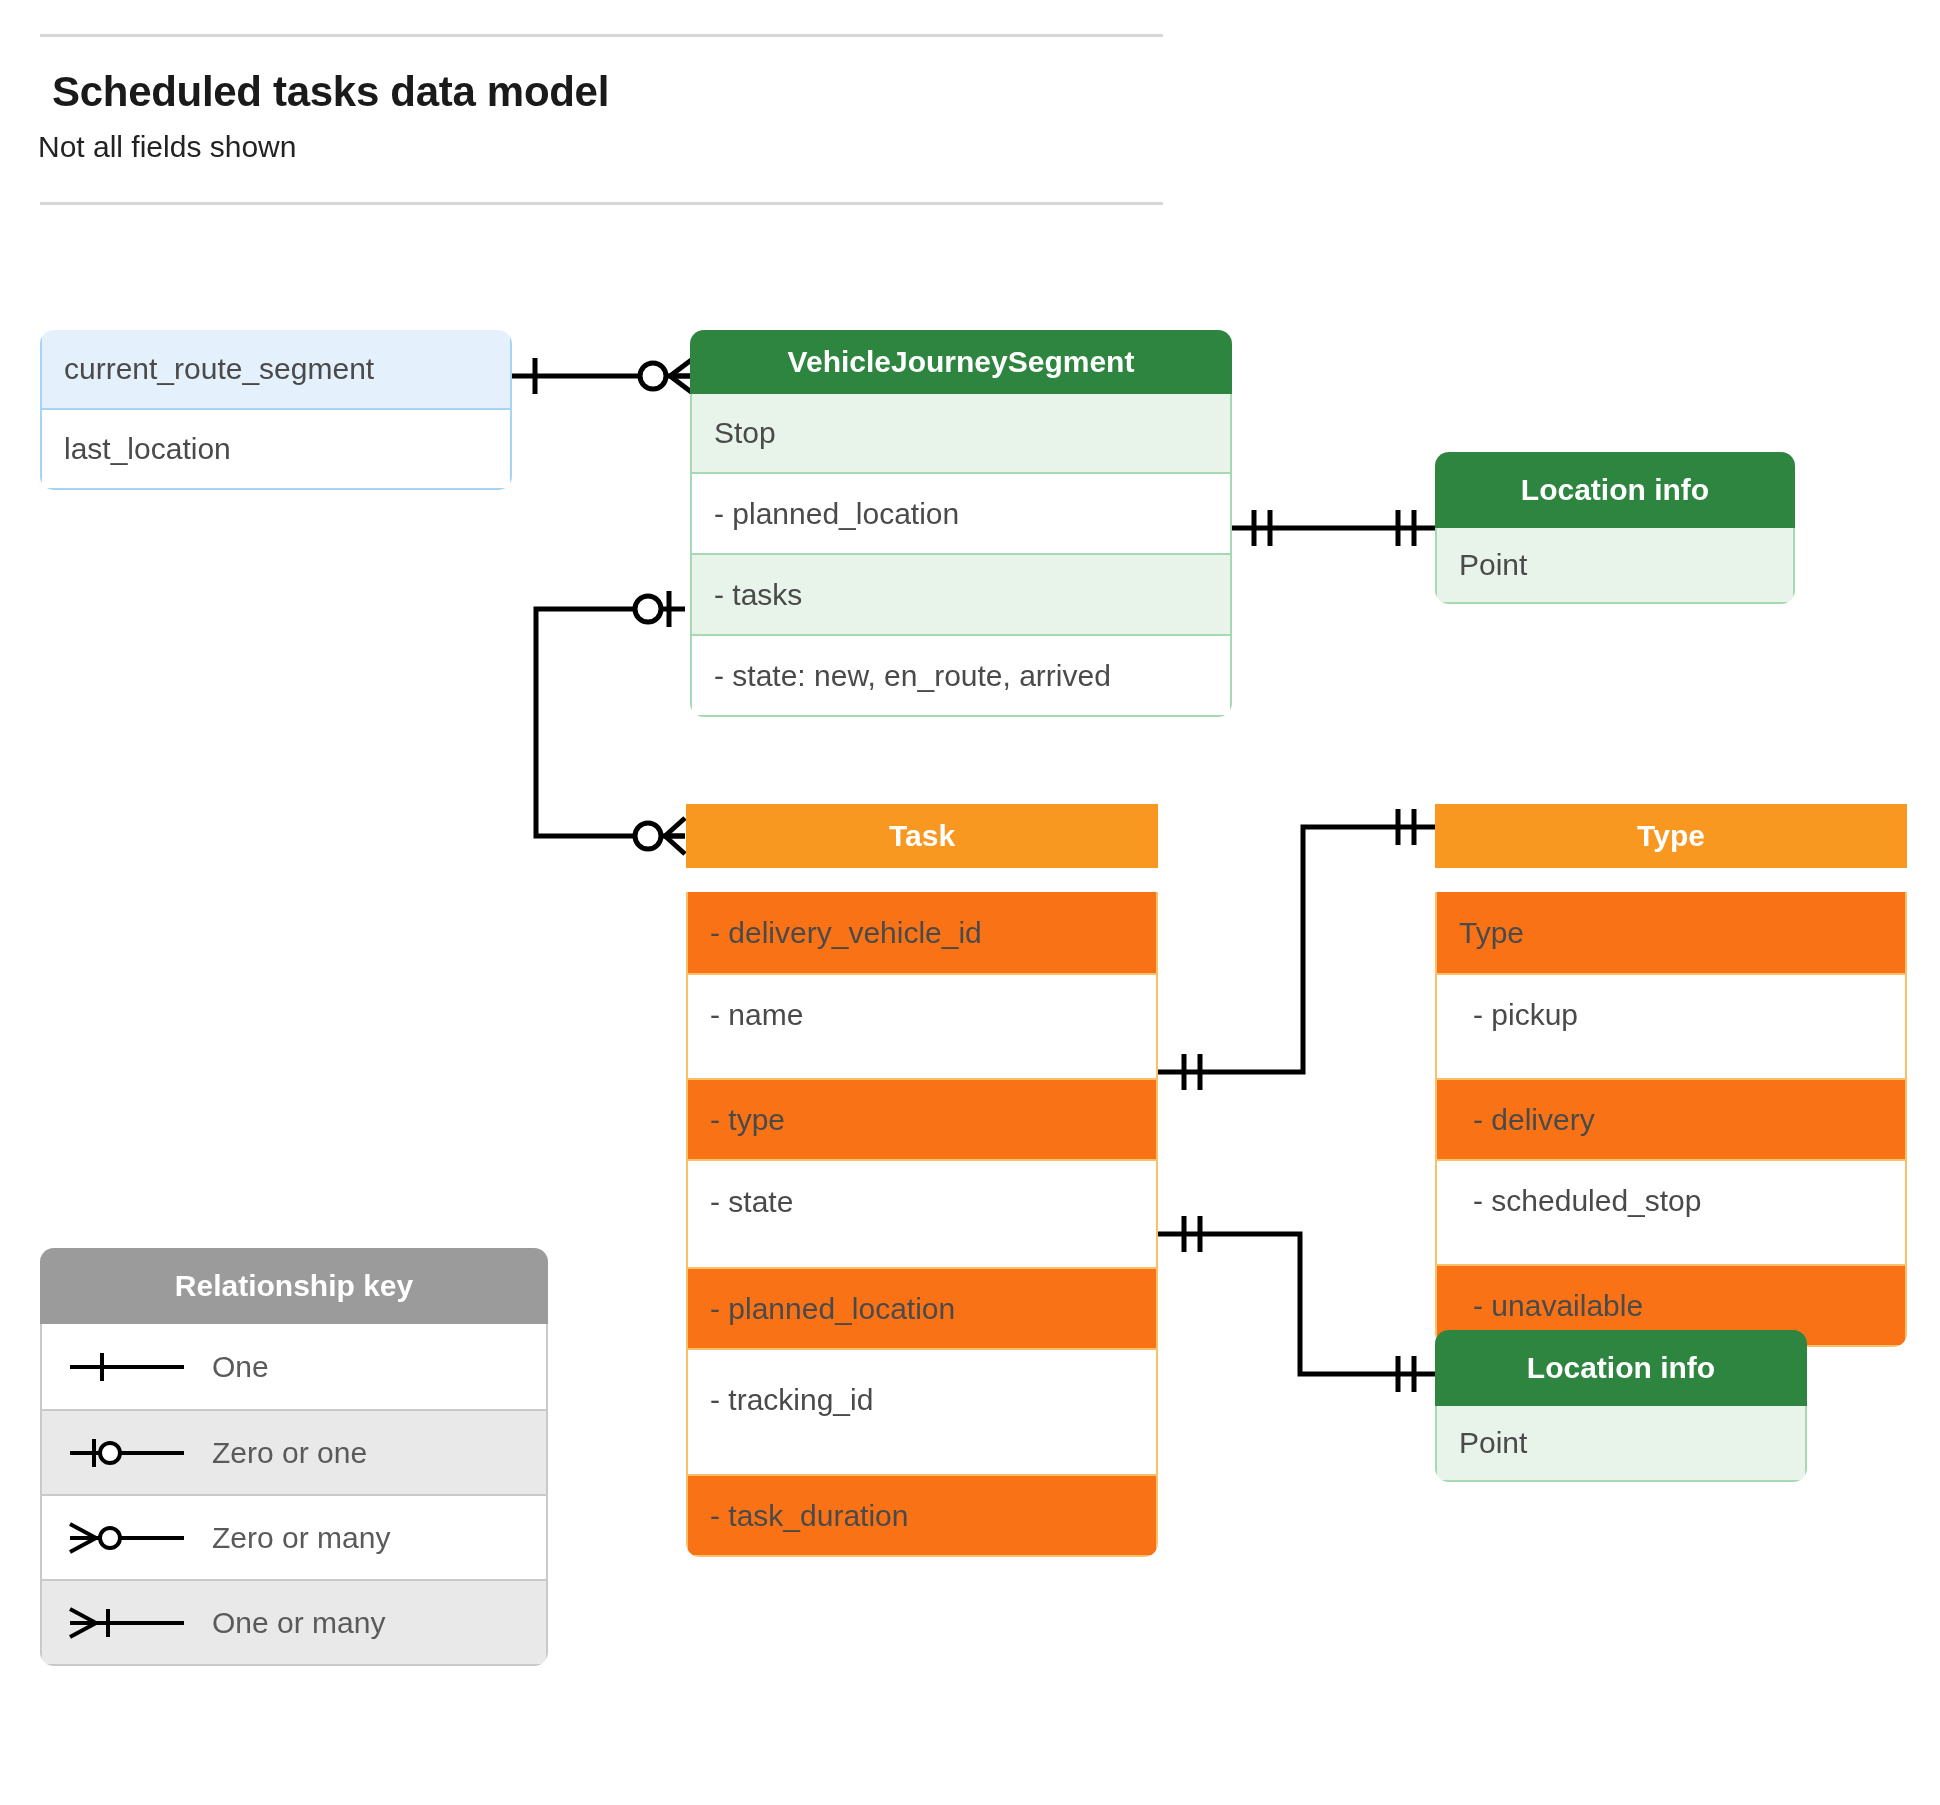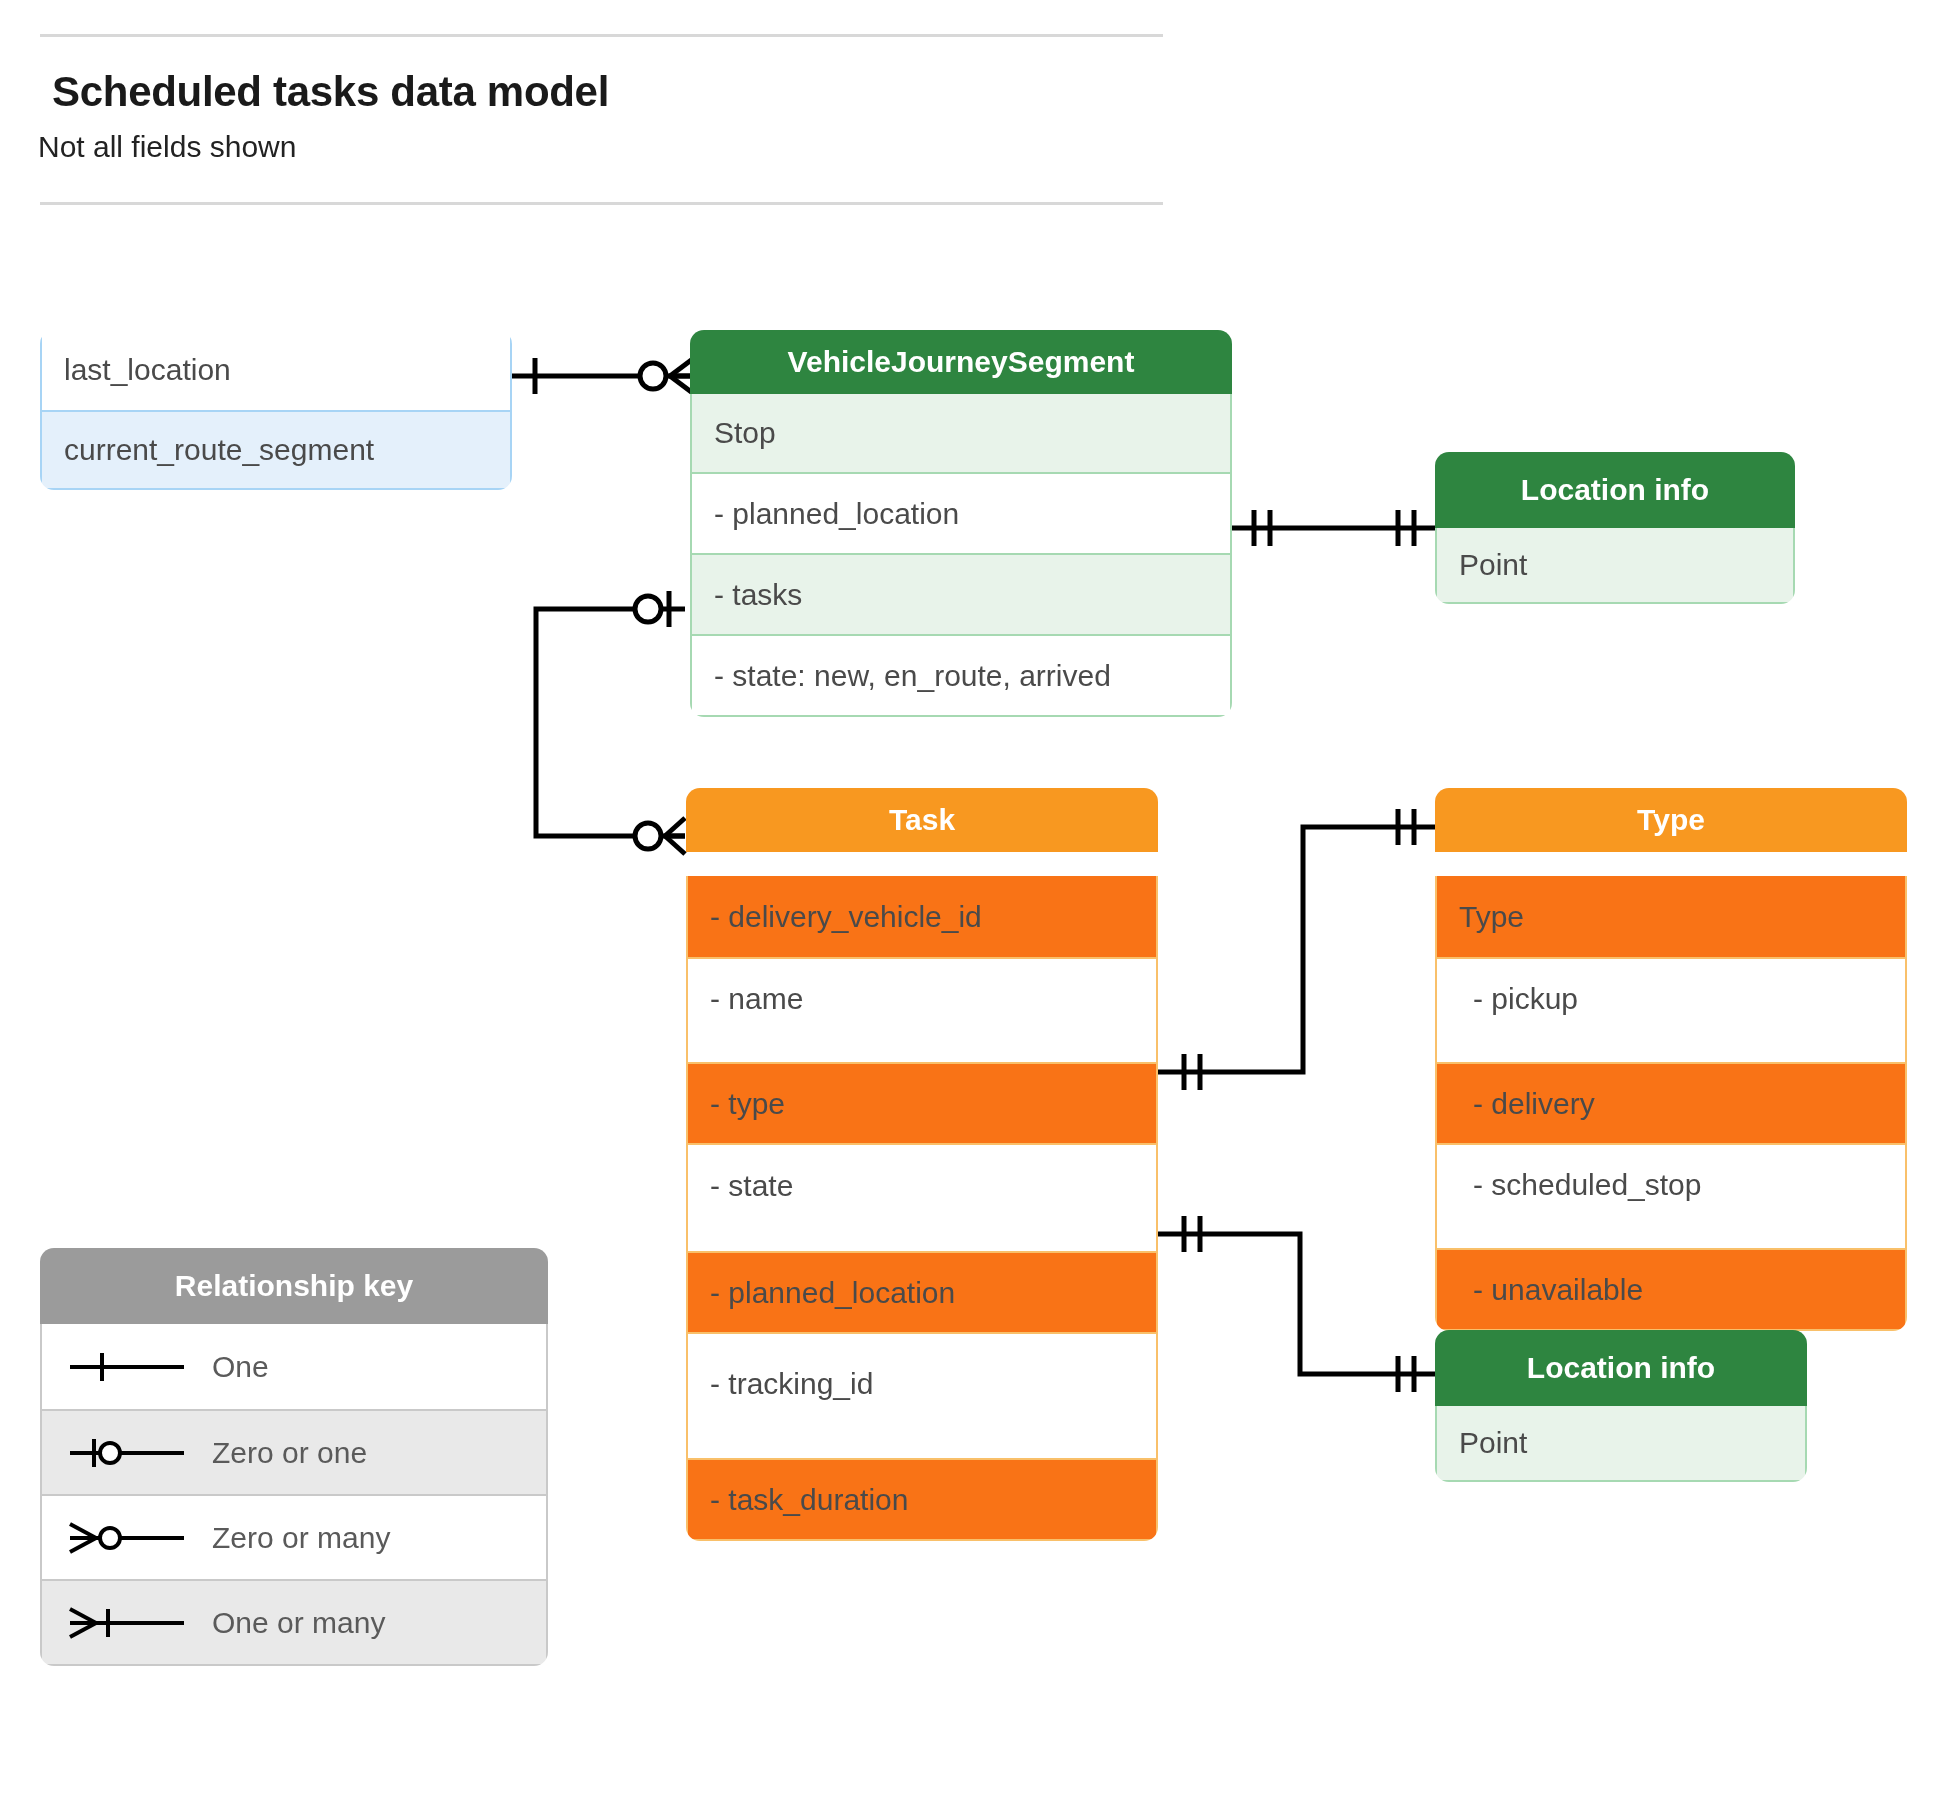--- a/index.html
+++ b/index.html
@@ -95,21 +95,21 @@
 
   
   .e-green .entity-header { background: #2e8540; }
   .e-green .entity-rows   { border: 2px solid #a6d9b2; border-top: none; }
   .e-green .entity-row    { border-top: 2px solid #a6d9b2; }
   .e-green .entity-row:first-child { border-top: none; }
   .e-green .entity-row.alt { background: #e8f3ea; }
   .e-green .entity-row.plain { background: #ffffff; }
 
   
-  .e-orange .entity-header { background: #f89820; }
+  .e-orange .entity-header { background: #f89820; margin-top: 16px; }
   .e-orange .entity-rows   { border: 2px solid #f9c06a; border-top: none; }
   .e-orange .entity-row    { border-top: 2px solid #f9c06a; }
   .e-orange .entity-row:first-child { border-top: none; }
   .e-orange .entity-row.alt { background: #f97316; margin-top: 24px; }
   .e-orange .entity-row.plain { background: #ffffff; }
 
   
   .e-grey .entity-header { background: #9b9b9b; }
   .e-grey .entity-rows   { border: 2px solid #c9c9c9; border-top: none; }
   .e-grey .entity-row    { border-top: 2px solid #c9c9c9; }
@@ -199,22 +199,22 @@
         <line x1="1200" y1="1216" x2="1200" y2="1252"></line>
         <line x1="1398" y1="1356" x2="1398" y2="1392"></line>
         <line x1="1414" y1="1356" x2="1414" y2="1392"></line>
       </g>
 
     </g>
   </svg>
 
   <div class="entity e-blue" style="left:40px; top:330px; width:472px;">
     <div class="entity-rows">
+      <div class="entity-row alt" style="height:78px;">current_route_segment</div>
       <div class="entity-row plain" style="height:80px;">last_location</div>
-      <div class="entity-row alt" style="height:78px;">current_route_segment</div>
     </div>
   </div>
 
   <div class="entity e-green" style="left:690px; top:330px; width:542px;">
     <div class="entity-header" style="height:64px;">VehicleJourneySegment</div>
     <div class="entity-rows">
       <div class="entity-row alt" style="height:78px;">Stop</div>
       <div class="entity-row plain" style="height:81px;">-  planned_location</div>
       <div class="entity-row alt" style="height:81px;">- tasks</div>
       <div class="entity-row plain" style="height:81px;">- state: new, en_route, arrived</div>

